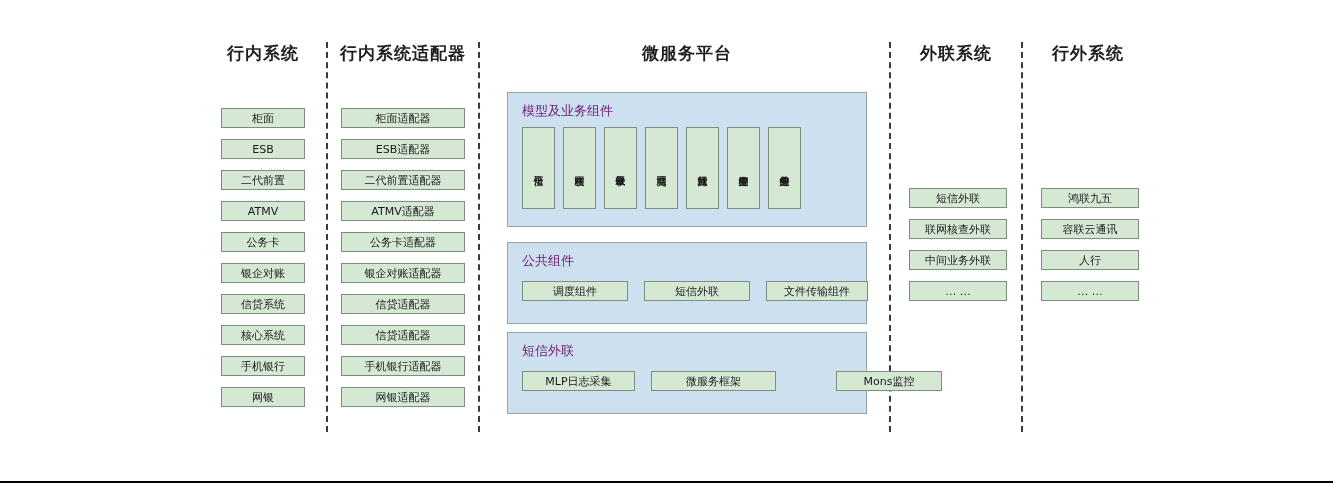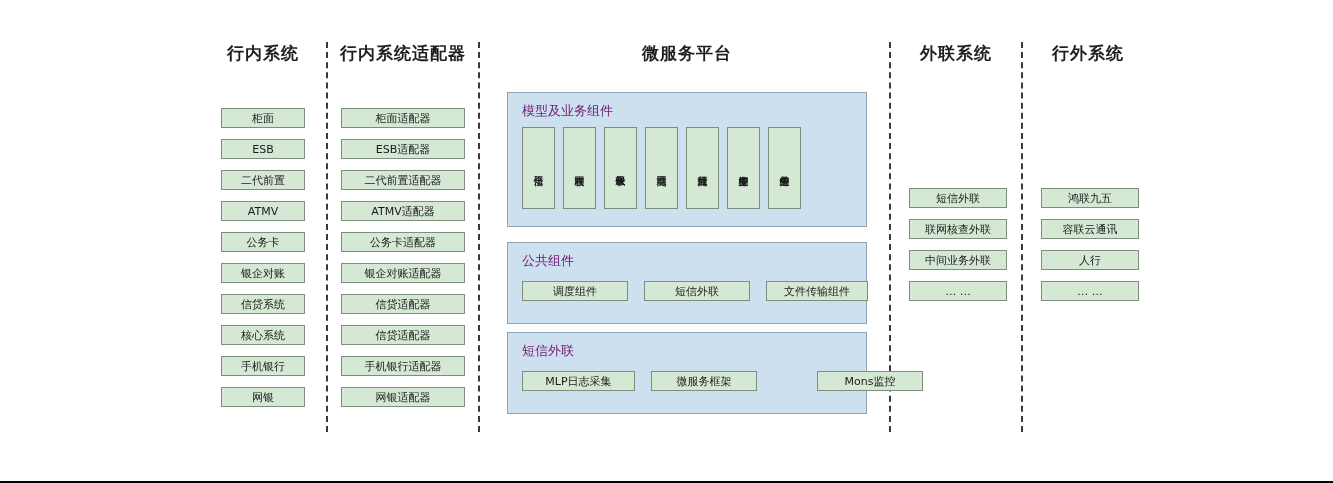--- a/index.html
+++ b/index.html
@@ -158,21 +158,21 @@
         <div class="node" style="width: 106px;">调度组件</div>
         <div class="node" style="width: 106px;">短信外联</div>
         <div class="node" style="width: 102px;">文件传输组件</div>
       </div>
   </div>
 
   <div class="panel" style="position:absolute; top:290px; left:20px; width:360px; height:82px;">
     <div class="panel-title">短信外联</div>
     <div class="hrow" id="hrow-2">
         <div class="node" style="width: 113px;">MLP日志采集</div>
-        <div class="node" style="width: 106px;">微服务框架</div>
+        <div class="node" style="width: 125px;">微服务框架</div>
         <div class="node" style="width: 106px; margin-left: 44px;">Mons监控</div>
       </div>
   </div>
 </div>
 
 <div class="column" style="left:891px; width:130px;">
   <div class="col-title">外联系统</div>
   <div class="stack" style="top:146px; left:18px; width:98px;" id="stack-external">
       <div class="node">短信外联</div>
       <div class="node">联网核查外联</div>

